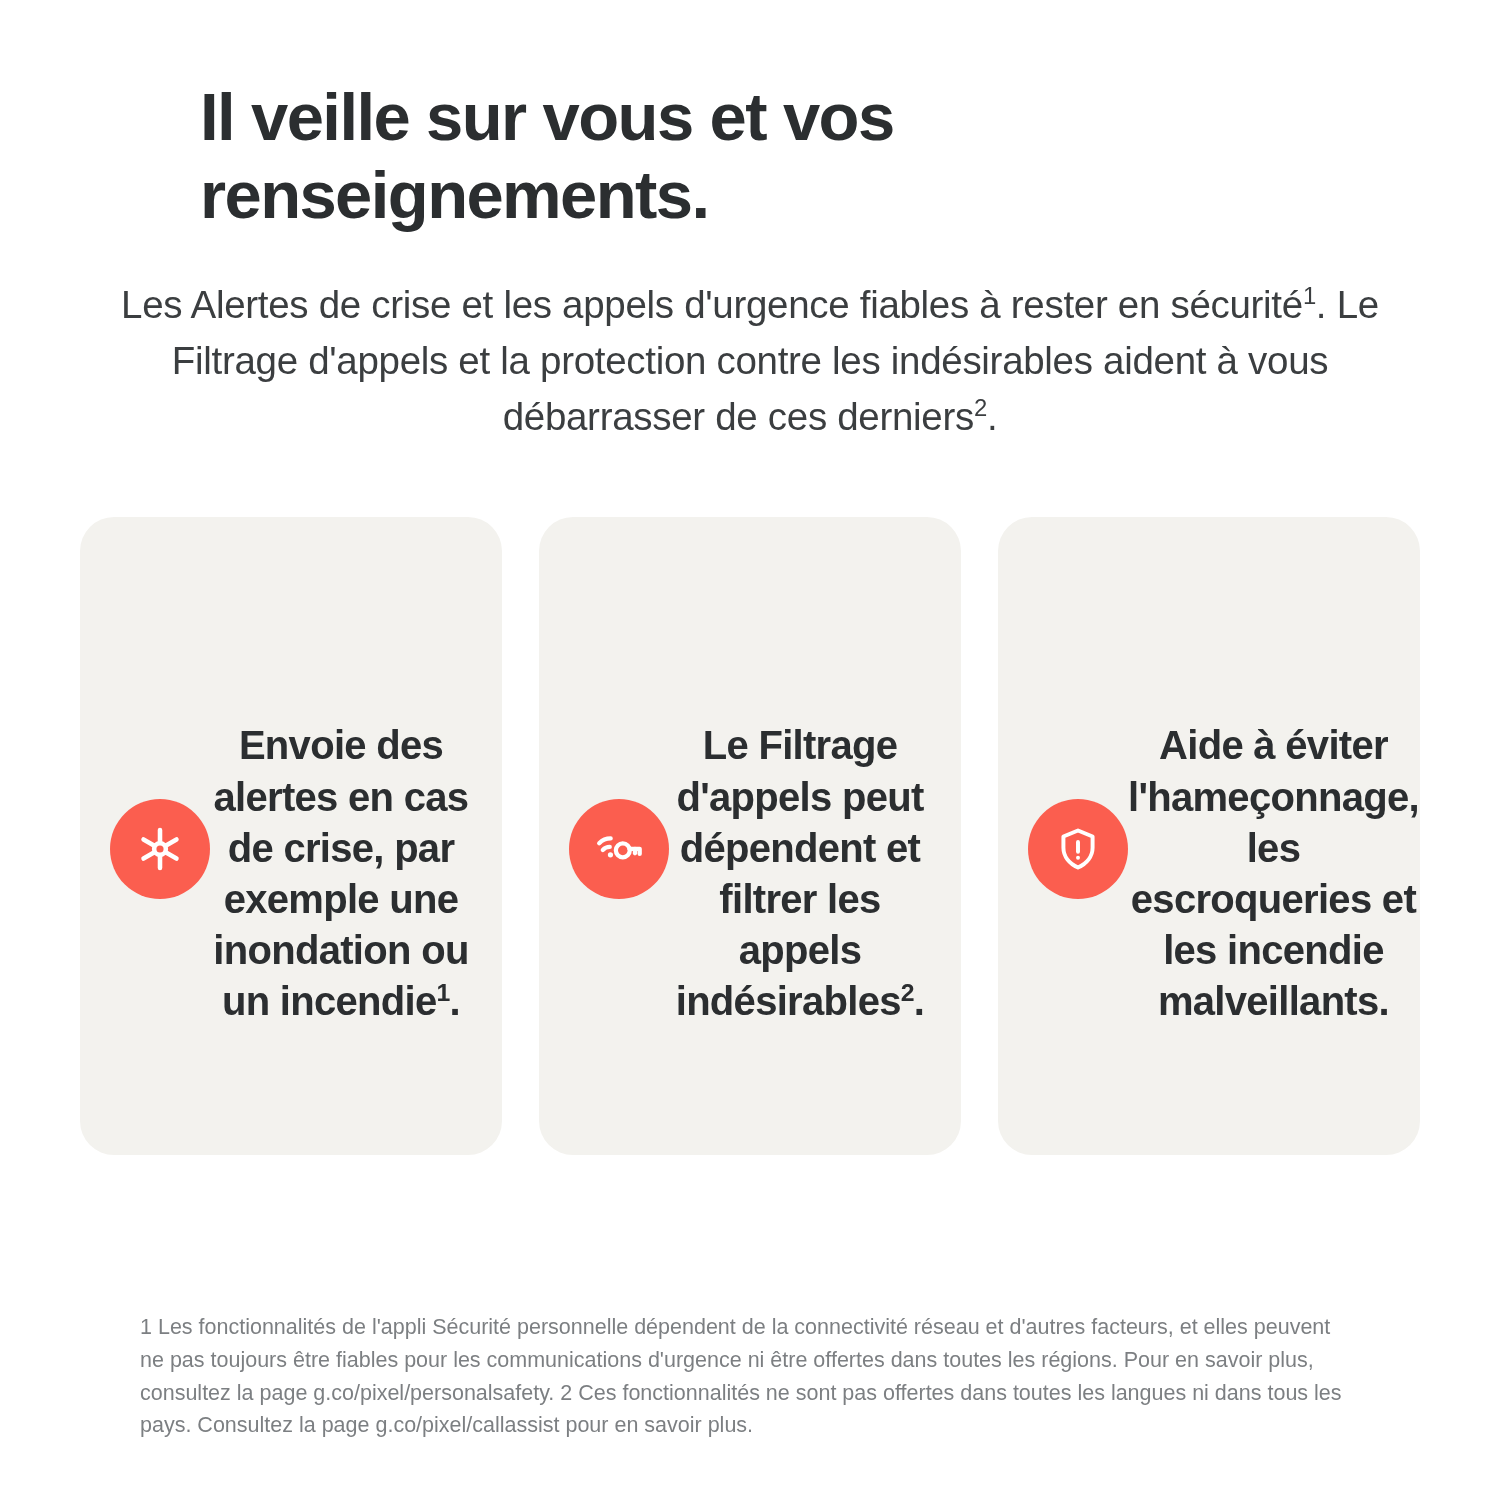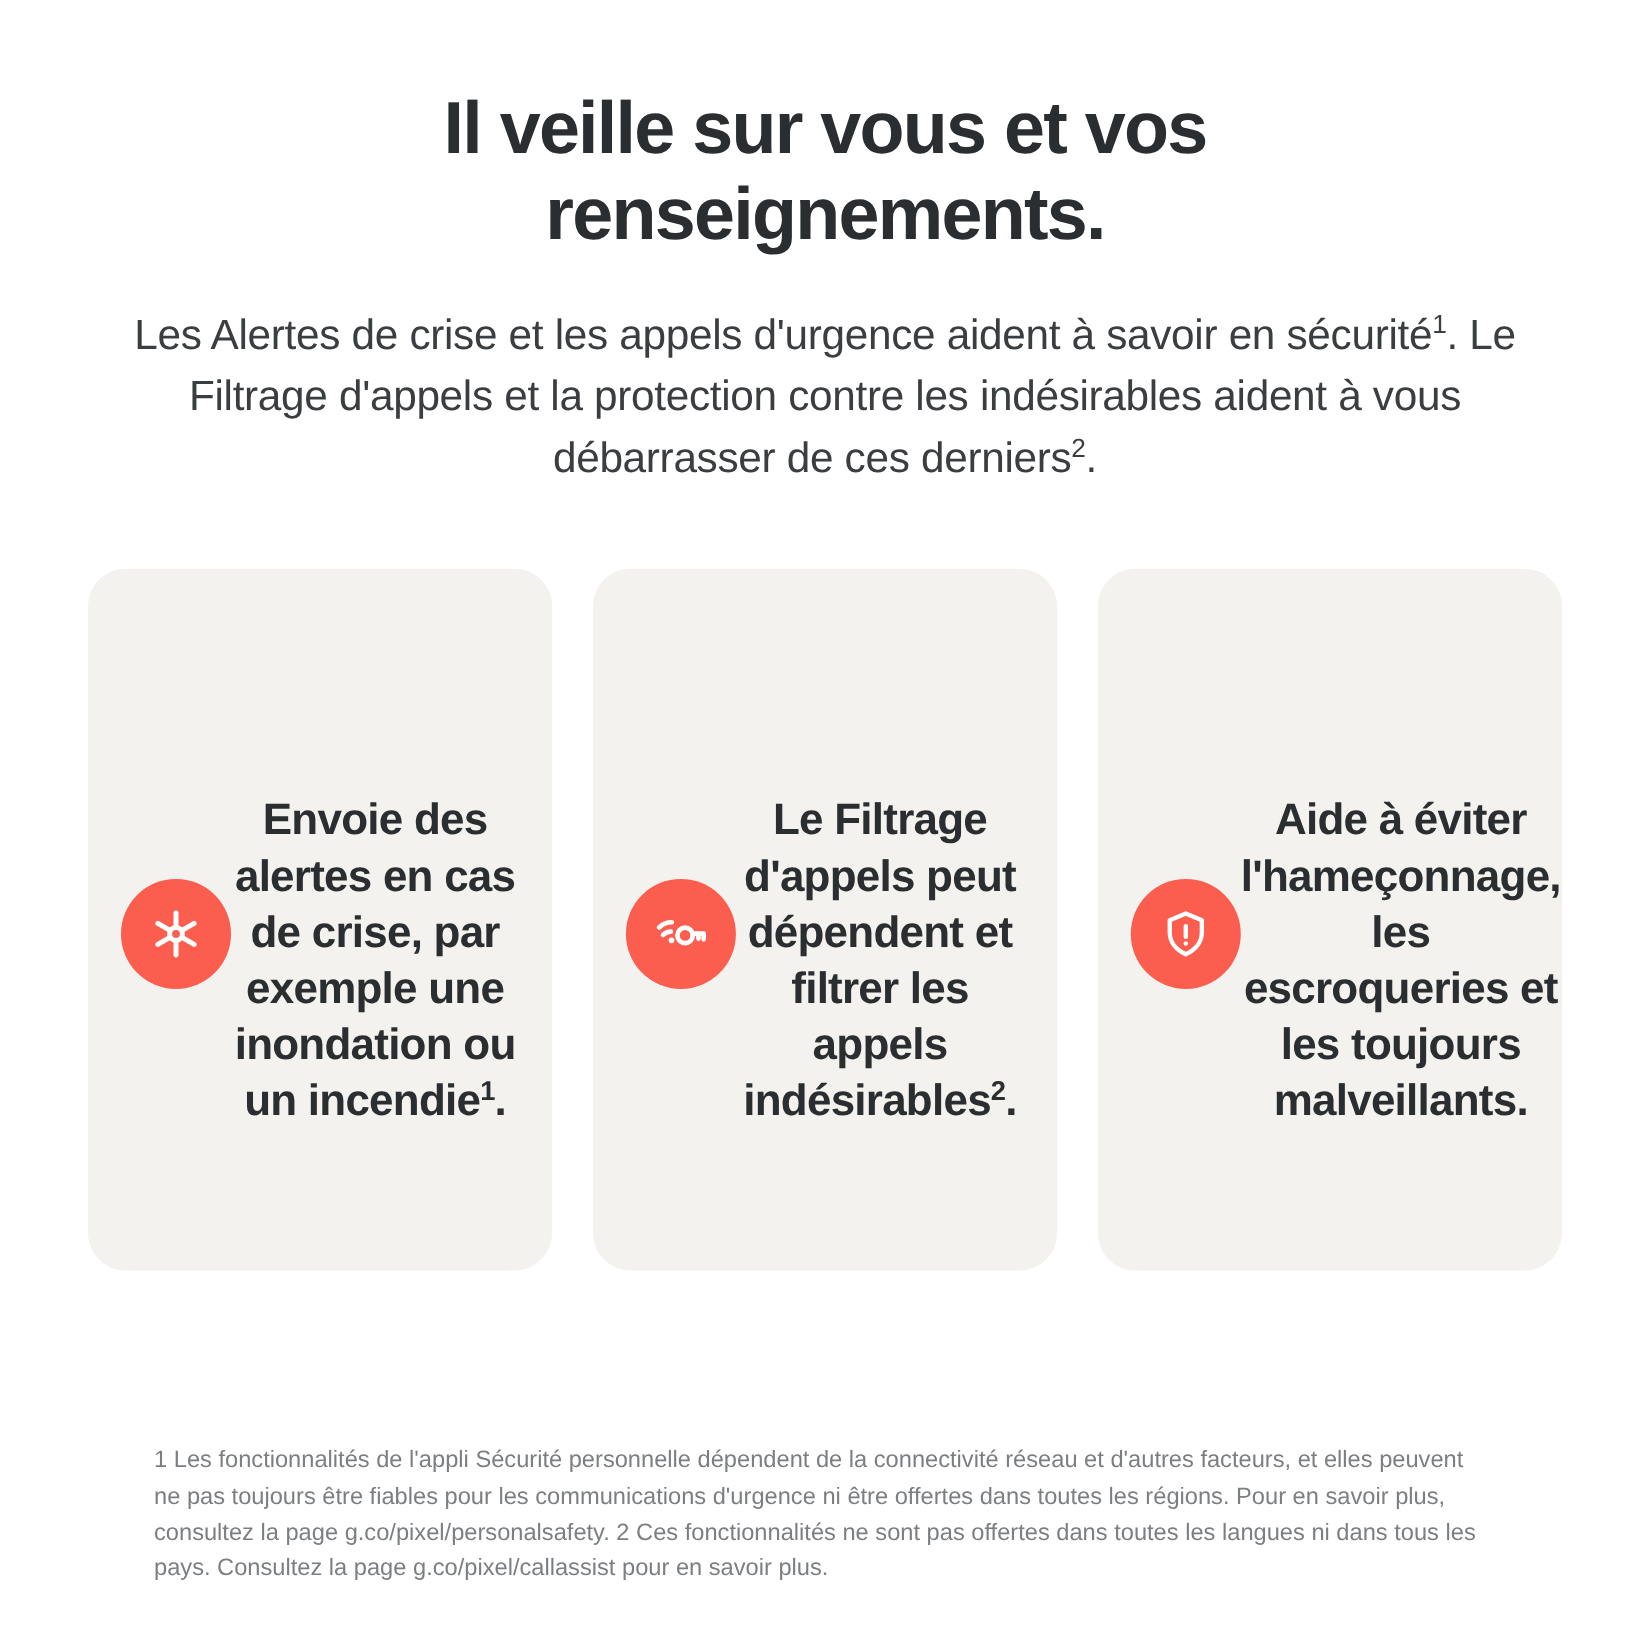--- a/index.html
+++ b/index.html
@@ -19,21 +19,21 @@
     height: 1500px;
     box-sizing: border-box;
     padding: 78px 80px 40px 80px;
     display: flex;
     flex-direction: column;
   }
   .headline {
     font-size: 67px;
     line-height: 1.16;
     font-weight: 700;
-    text-align: center;
+    text-align: left;
     letter-spacing: -1.6px;
     color: #2b2e30;
     margin: 0 120px;
   }
   .subhead {
     margin: 44px 22px 0 22px;
     font-size: 38.5px;
     line-height: 1.45;
     font-weight: 400;
     text-align: center;
@@ -95,21 +95,21 @@
   }
 </style>
 </head>
 <body>
 
 <div class="page">
 
   <h1 class="headline">Il veille sur vous et vos renseignements.</h1>
 
   <p class="subhead">
-    <span>Les Alertes de crise et les appels d'urgence aident à savoir en sécurité</span><sup>1</sup><span>. Le Filtrage d'appels et la protection contre les indésirables aident à vous débarrasser de ces derniers</span><sup>2</sup><span>.</span>
+    <span>Les Alertes de crise et les appels d'urgence fiables à rester en sécurité</span><sup>1</sup><span>. Le Filtrage d'appels et la protection contre les indésirables aident à vous débarrasser de ces derniers</span><sup>2</sup><span>.</span>
   </p>
 
   <div class="cards">
 
     <div class="card">
       <div class="icon-circle">
         <svg width="52" height="52" viewBox="0 0 24 24" fill="none" stroke="#ffffff" stroke-width="2.1" stroke-linecap="round">
           <line x1="12" y1="3.2" x2="12" y2="20.8"></line>
           <line x1="4.4" y1="7.6" x2="19.6" y2="16.4"></line>
           <line x1="4.4" y1="16.4" x2="19.6" y2="7.6"></line>
@@ -139,21 +139,21 @@
 
     <div class="card">
       <div class="icon-circle">
         <svg width="50" height="50" viewBox="0 0 24 24" fill="none" stroke="#ffffff" stroke-width="1.9" stroke-linecap="round" stroke-linejoin="round">
           <path d="M12 3.1 5 6v5.4c0 4.2 2.9 7.6 7 9.5 4.1-1.9 7-5.3 7-9.5V6z"></path>
           <line x1="12" y1="8.6" x2="12" y2="13.3"></line>
           <circle cx="12" cy="16.2" r="0.95" fill="#ffffff" stroke="none"></circle>
         </svg>
       </div>
       <div class="card-title">
-        <span>Aide à éviter l'hameçonnage, les escroqueries et les toujours malveillants.</span><sup></sup><span></span>
+        <span>Aide à éviter l'hameçonnage, les escroqueries et les incendie malveillants.</span><sup></sup><span></span>
       </div>
     </div>
 
   </div>
 
   <div class="footnotes">1 Les fonctionnalités de l'appli Sécurité personnelle dépendent de la connectivité réseau et d'autres facteurs, et elles peuvent ne pas toujours être fiables pour les communications d'urgence ni être offertes dans toutes les régions. Pour en savoir plus, consultez la page g.co/pixel/personalsafety. 2 Ces fonctionnalités ne sont pas offertes dans toutes les langues ni dans tous les pays. Consultez la page g.co/pixel/callassist pour en savoir plus.</div>
 
 </div>
 
 </body></html>

